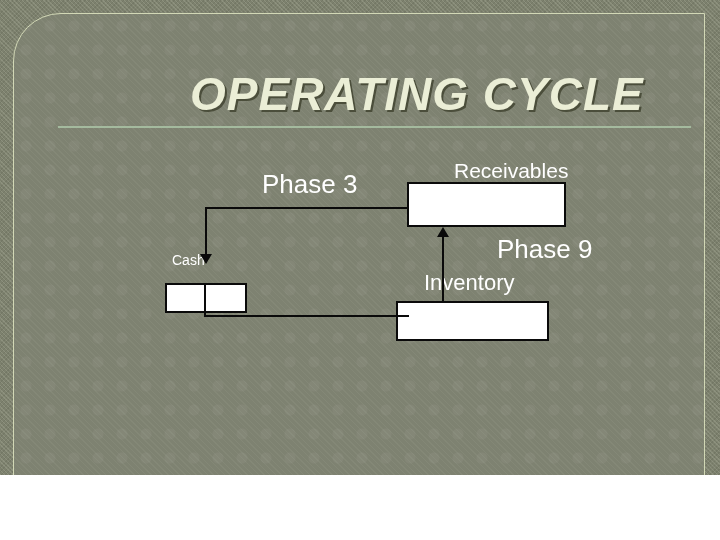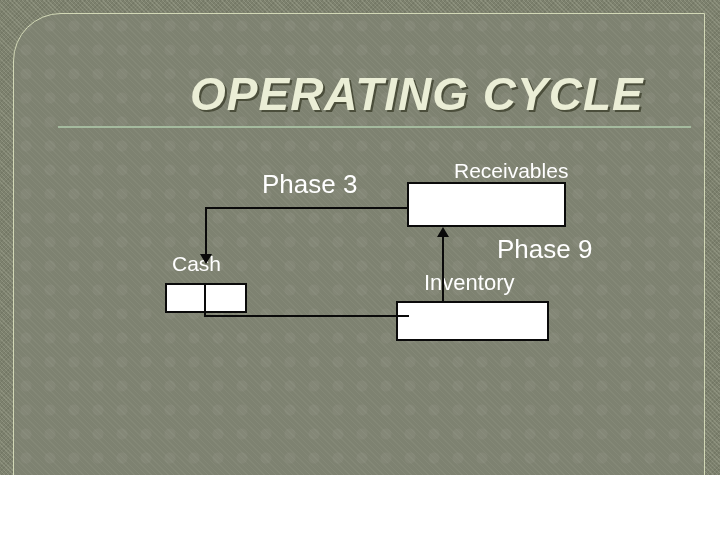--- a/index.html
+++ b/index.html
@@ -47,21 +47,21 @@
     position:absolute;left:44px;top:112px;width:633px;height:2px;
     background:var(--divider);
   }
   .lbl{
     position:absolute;color:var(--label-text);line-height:1;white-space:nowrap;
   }
   .lbl-phase3{left:248px;top:157px;font-size:26px;}
   .lbl-receivables{left:408px;top:146px;font-size:21px;margin-left:32px;}
   .lbl-phase2{left:483px;top:222px;font-size:26px;}
   .lbl-inventory{left:410px;top:258px;font-size:22px;}
-  .lbl-cash{left:158px;top:239px;font-size:21px;}
+  .lbl-cash{left:158px;top:239px;font-size:14px;}
   .lbl-phase1{left:243px;top:317px;font-size:26px;}
   .node-box{
     position:absolute;box-sizing:border-box;
     background:var(--box-fill);
     border:2px solid var(--box-border);
     z-index:1;
   }
   .box-receivables{left:393px;top:168px;width:159px;height:45px;}
   .box-cash{left:151px;top:269px;width:82px;height:30px;}
   .box-inventory{left:382px;top:287px;width:153px;height:40px;}

